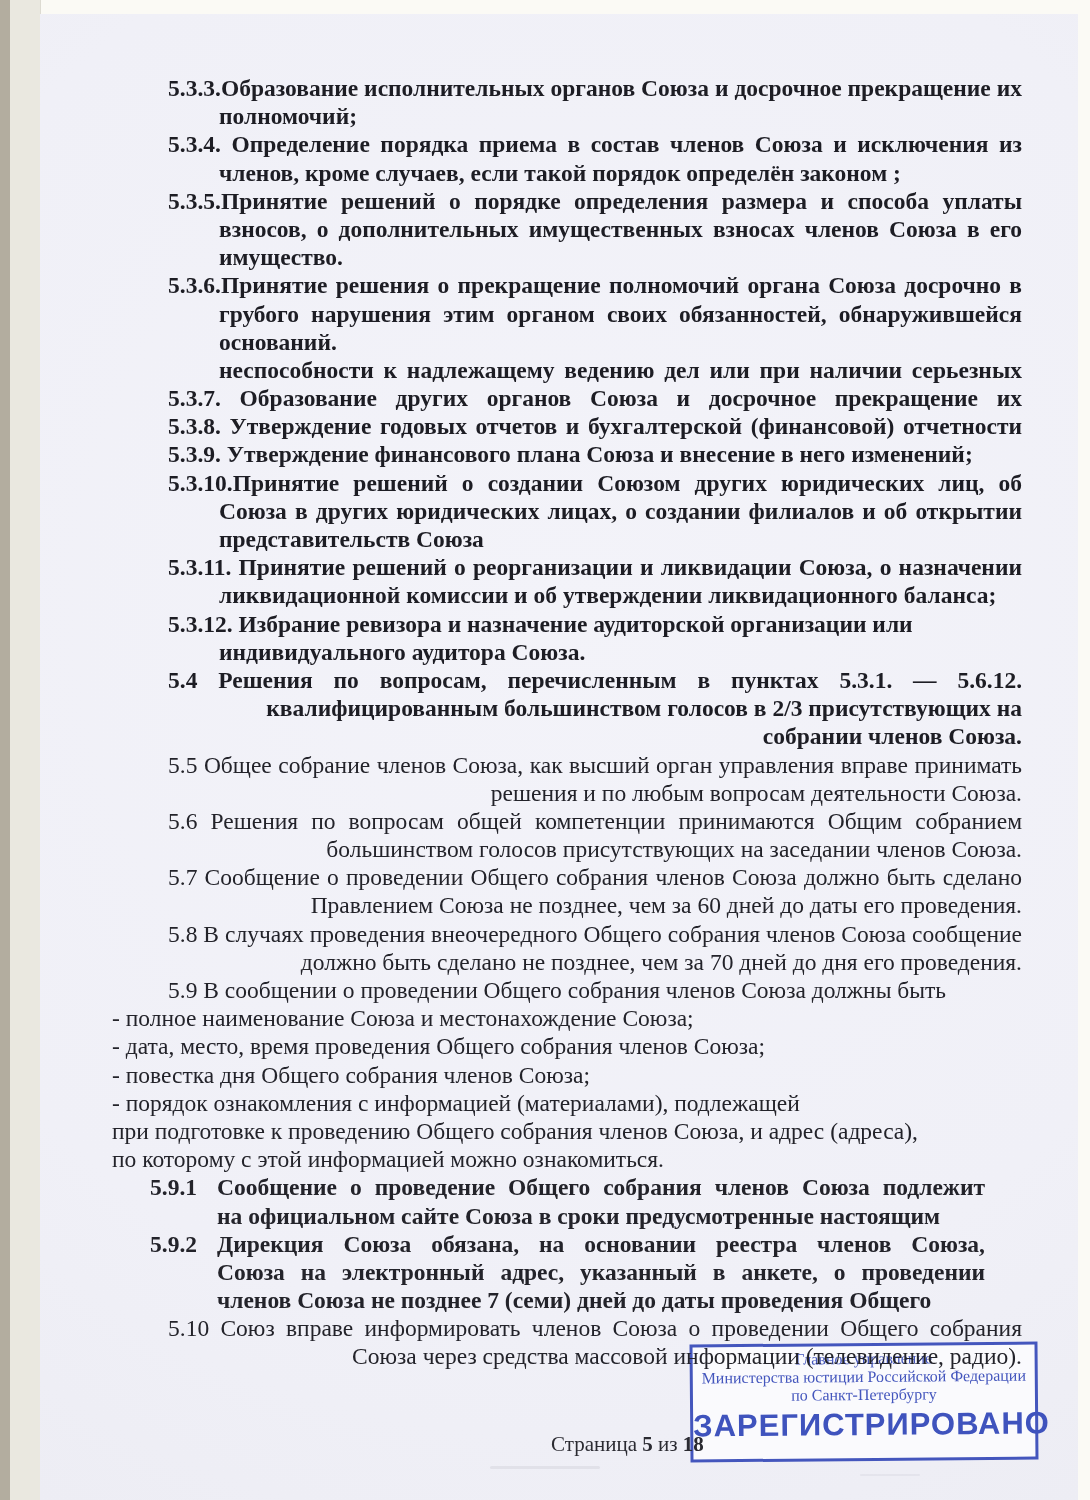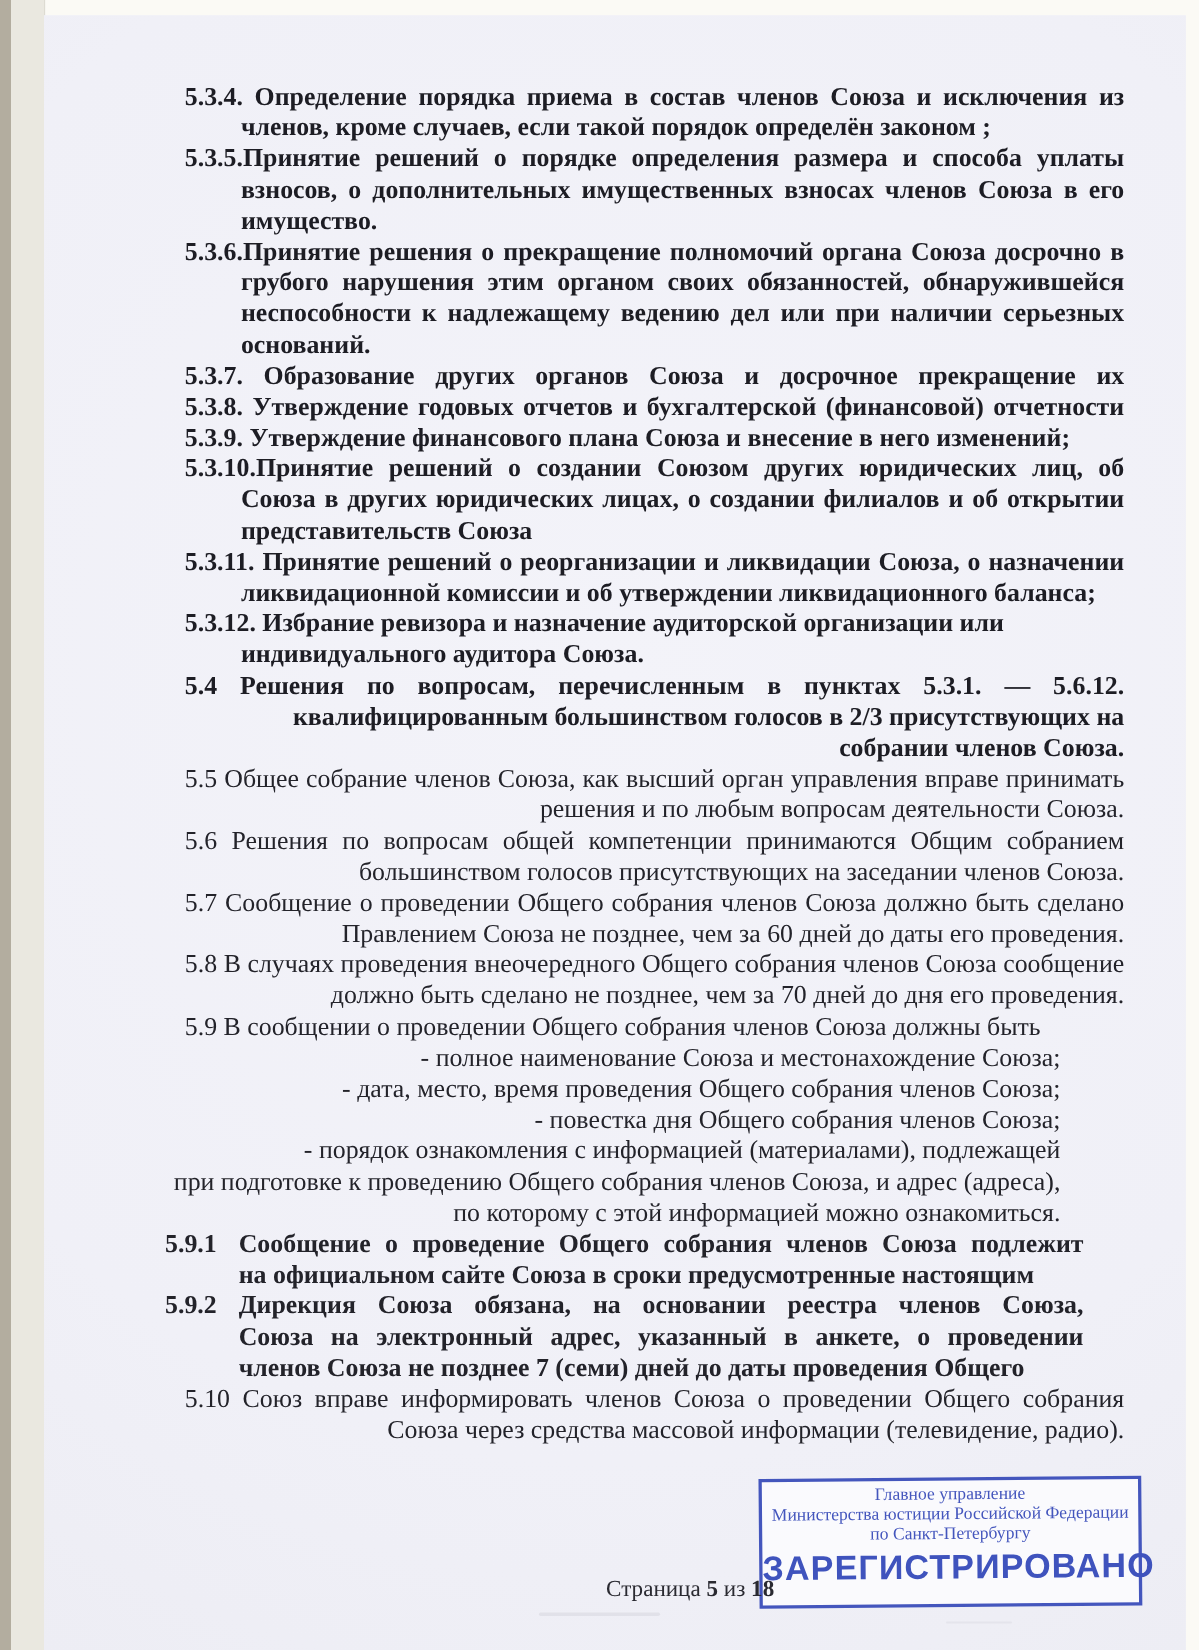--- a/index.html
+++ b/index.html
@@ -15,21 +15,21 @@
            font-family:"Liberation Serif","DejaVu Serif",serif;
            font-size:23.5px;line-height:28.2px;color:#23232a;}
   .para{position:relative;}
   .bold{font-weight:bold;color:#1d1d24;}
   .ln{max-height:28.2px;overflow:hidden;white-space:normal;}
   .ln.j{text-align:justify;text-align-last:justify;}
   .pi{margin-left:128px;width:854px;}
   .pt{margin-left:128px;width:854px;}
   .pi .ln.cont{padding-left:51px;}
   .pt .ln.cont{padding-left:29px;text-align:right;}
-  .pd{margin-left:112px;width:812px;text-align:right;}
+  .pd{margin-left:72px;width:812px;}
   .ps{margin-left:110px;width:835px;font-weight:bold;}
   .ps .ln{padding-left:67px;position:relative;}
   .ps .num{position:absolute;left:0;top:0;}
   
   .footer{position:absolute;left:511px;top:1418px;
           font-family:"Liberation Serif","DejaVu Serif",serif;
           font-size:21px;color:#2a2a31;white-space:nowrap;}
   .footer b{font-weight:bold;}
   
   .stamp{position:absolute;left:650px;top:1329px;width:348px;height:118px;
@@ -57,33 +57,37 @@
 
     <div class="stamp">
       <div class="sl sl1">Главное управление</div>
       <div class="sl">Министерства юстиции Российской Федерации</div>
       <div class="sl">по Санкт-Петербургу</div>
       <div class="word">ЗАРЕГИСТРИРОВАНО</div>
     </div>
 
     <div class="content" id="paragraphs">
         <div class="para pi bold">
+          <div class="ln j"><span class="num">5.3.3.</span>Образование исполнительных органов Союза и досрочное прекращение их</div>
+          <div class="ln cont">полномочий;</div>
+        </div>
+        <div class="para pi bold">
           <div class="ln j"><span class="num">5.3.4.&nbsp;</span>Определение порядка приема в состав членов Союза и исключения из числа его</div>
           <div class="ln cont">членов, кроме случаев, если такой порядок определён законом ;</div>
         </div>
         <div class="para pi bold">
           <div class="ln j"><span class="num">5.3.5.</span>Принятие решений о порядке определения размера и способа уплаты членских</div>
           <div class="ln cont j">взносов, о дополнительных имущественных взносах членов Союза в его</div>
           <div class="ln cont">имущество.</div>
         </div>
         <div class="para pi bold">
           <div class="ln j"><span class="num">5.3.6.</span>Принятие решения о прекращение полномочий органа Союза досрочно в случаях</div>
           <div class="ln cont j">грубого нарушения этим органом своих обязанностей, обнаружившейся</div>
+          <div class="ln cont">оснований.</div>
           <div class="ln cont j">неспособности к надлежащему ведению дел или при наличии серьезных</div>
-          <div class="ln cont">оснований.</div>
         </div>
         <div class="para pi bold">
           <div class="ln j"><span class="num">5.3.7.&nbsp;</span>Образование других органов Союза и досрочное прекращение их полномочий</div>
         </div>
         <div class="para pi bold">
           <div class="ln j"><span class="num">5.3.8.&nbsp;</span>Утверждение годовых отчетов и бухгалтерской (финансовой) отчетности Союза</div>
         </div>
         <div class="para pi bold">
           <div class="ln"><span class="num">5.3.9.&nbsp;</span>Утверждение финансового плана Союза и внесение в него изменений;</div>
         </div>

